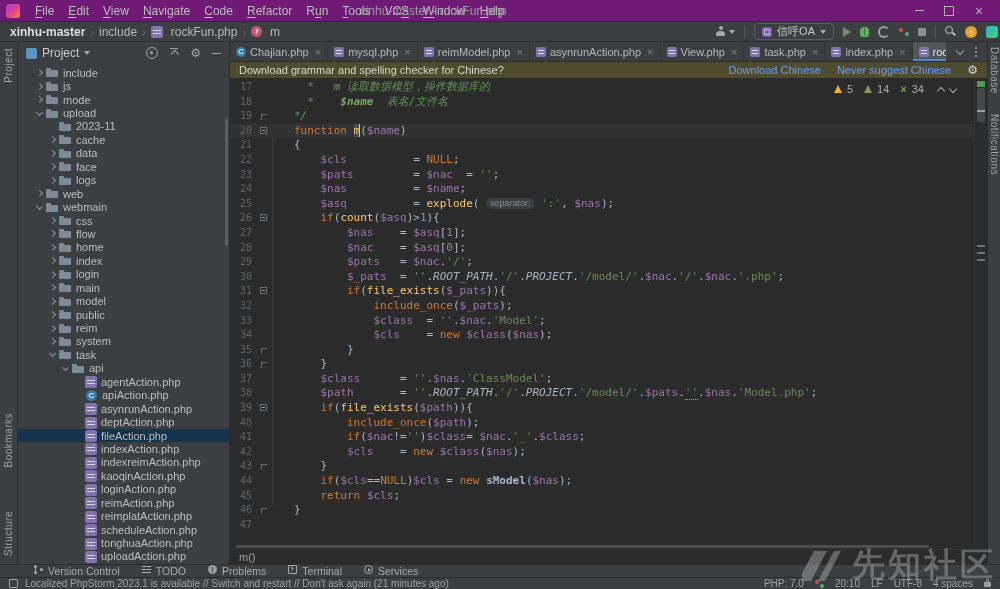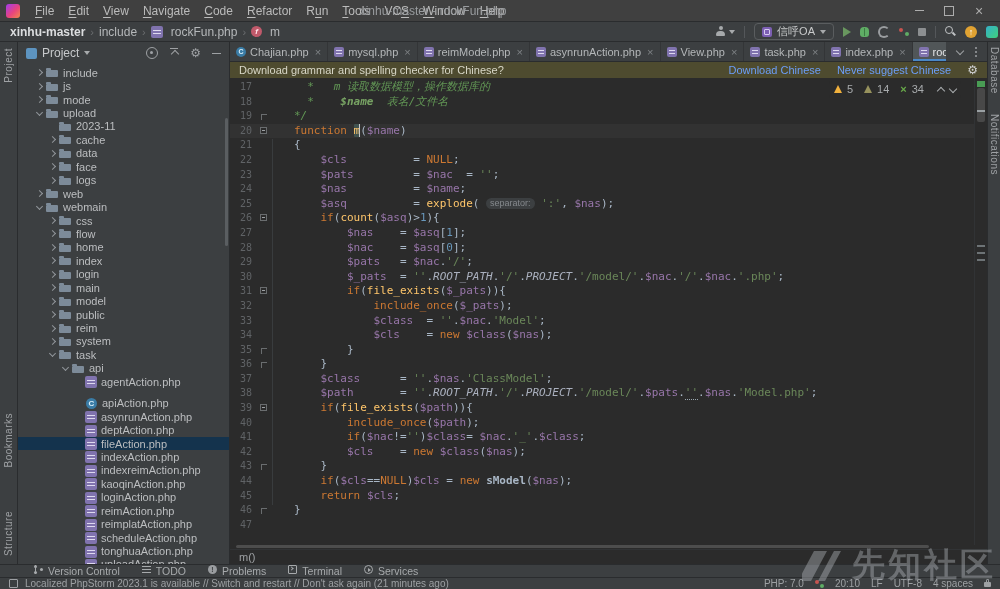--- a/index.html
+++ b/index.html
@@ -1,19 +1,19 @@
 <!DOCTYPE html>
 <html><head>
 <meta charset="utf-8">
 <style>
   html,body{margin:0;padding:0;background:#1e1f22;}
   .window{position:relative;width:1000px;height:589px;overflow:hidden;background:#2b2b2b;
     font-family:"Liberation Sans",sans-serif;color:#bbbbbb;font-size:12px;}
   
-  .titlebar{height:22px;background:#404040;border-bottom:1px solid #2a2c2e;box-sizing:border-box;
+  .titlebar{height:22px;background:#701a75;border-bottom:1px solid #2a2c2e;box-sizing:border-box;
     display:flex;align-items:center;padding:0 6px;position:relative;}
   .logo{width:14px;height:14px;border-radius:3px;margin-right:8px;flex:none;
     background:linear-gradient(135deg,#a13bf0 0%,#e8447d 55%,#f0884a 100%);}
   .menu-item{padding:0 7px;color:#bbbbbb;font-size:12px;white-space:nowrap;}
   .menu-item u{text-underline-offset:2px;}
   .win-title{position:absolute;left:433px;transform:translateX(-50%);color:#999c9f;font-size:12px;white-space:nowrap;}
   .win-controls{margin-left:auto;display:flex;align-items:center;}
   .wbtn{width:30px;height:20px;display:flex;align-items:center;justify-content:center;color:#adadad;}
   .icminus{width:9px;height:1px;background:#adadad;display:inline-block;}
   .icmax{width:8px;height:8px;border:1px solid #adadad;display:inline-block;}
@@ -399,21 +399,21 @@
           <div class="trow" style="padding-left: 43px;">
             <span class="chev down"></span>
             <span class="ic ic-folder"></span>
             <span>api</span>
           </div>
           <div class="trow" style="padding-left: 56px;">
             <span class="chev"></span>
             <span class="ic ic-php"></span>
             <span>agentAction.php</span>
           </div>
-          <div class="trow" style="padding-left: 56px; margin-top: 8px;">
+          <div class="trow" style="padding-left: 56px;">
             <span class="chev"></span>
             <span class="ic ic-class"></span>
             <span>apiAction.php</span>
           </div>
           <div class="trow" style="padding-left: 56px;">
             <span class="chev"></span>
             <span class="ic ic-php"></span>
             <span>asynrunAction.php</span>
           </div>
           <div class="trow" style="padding-left: 56px;">

